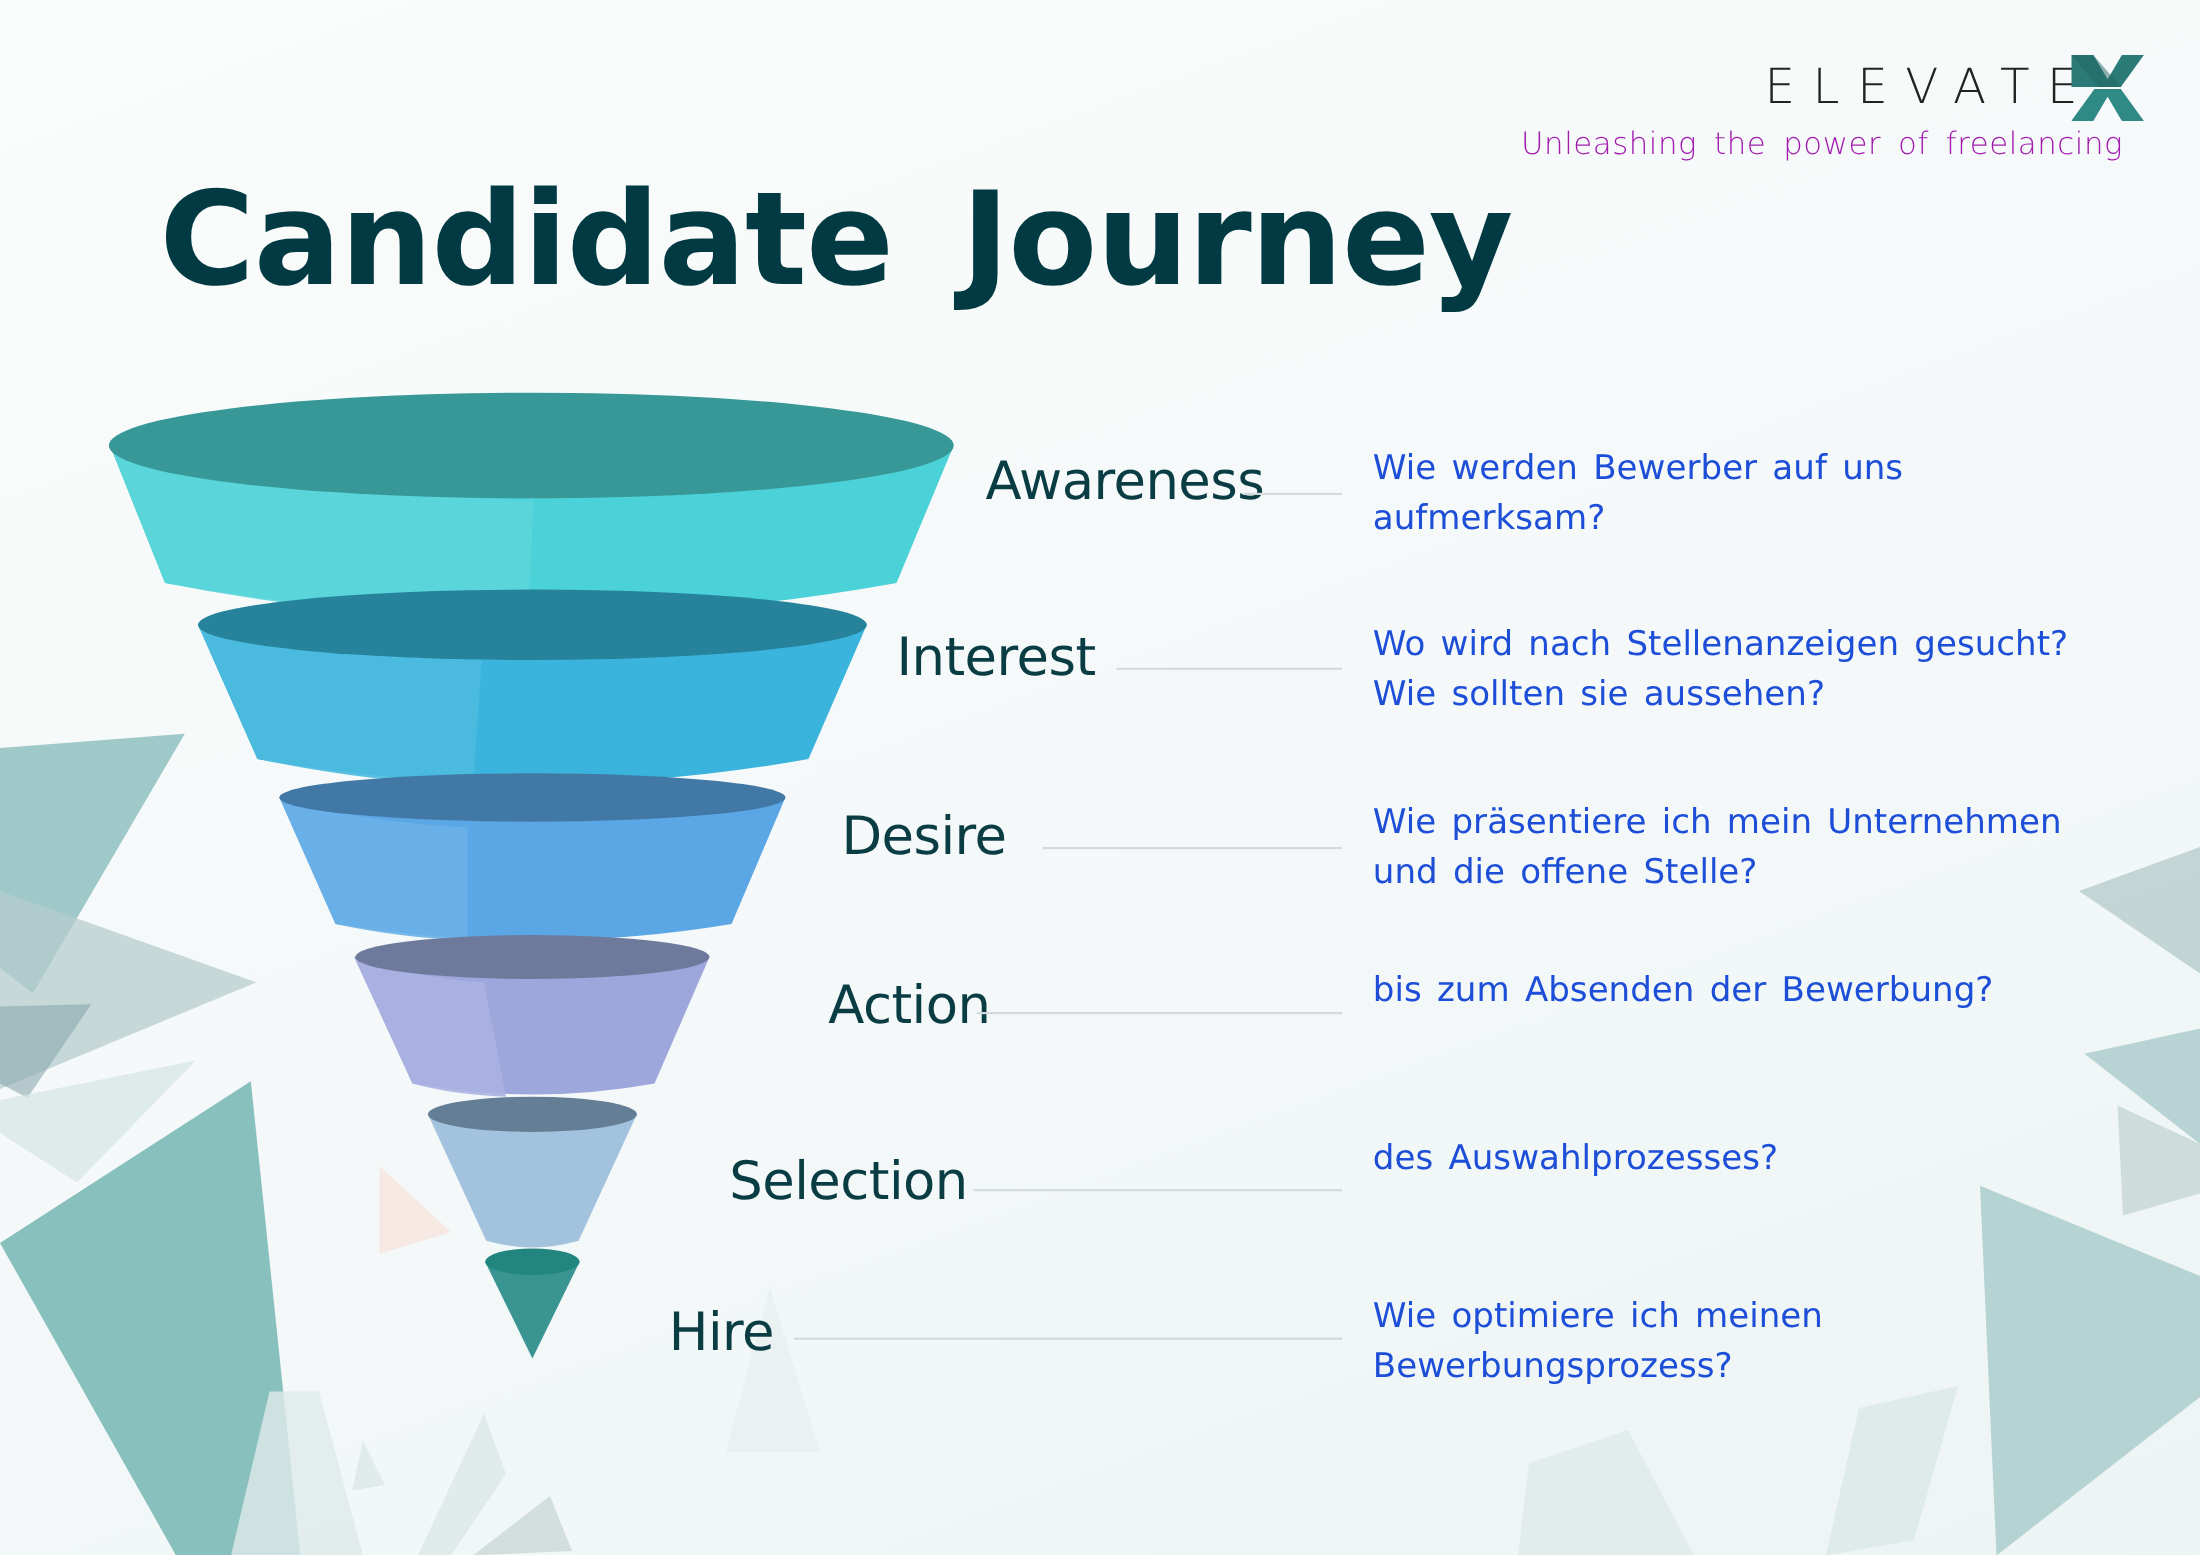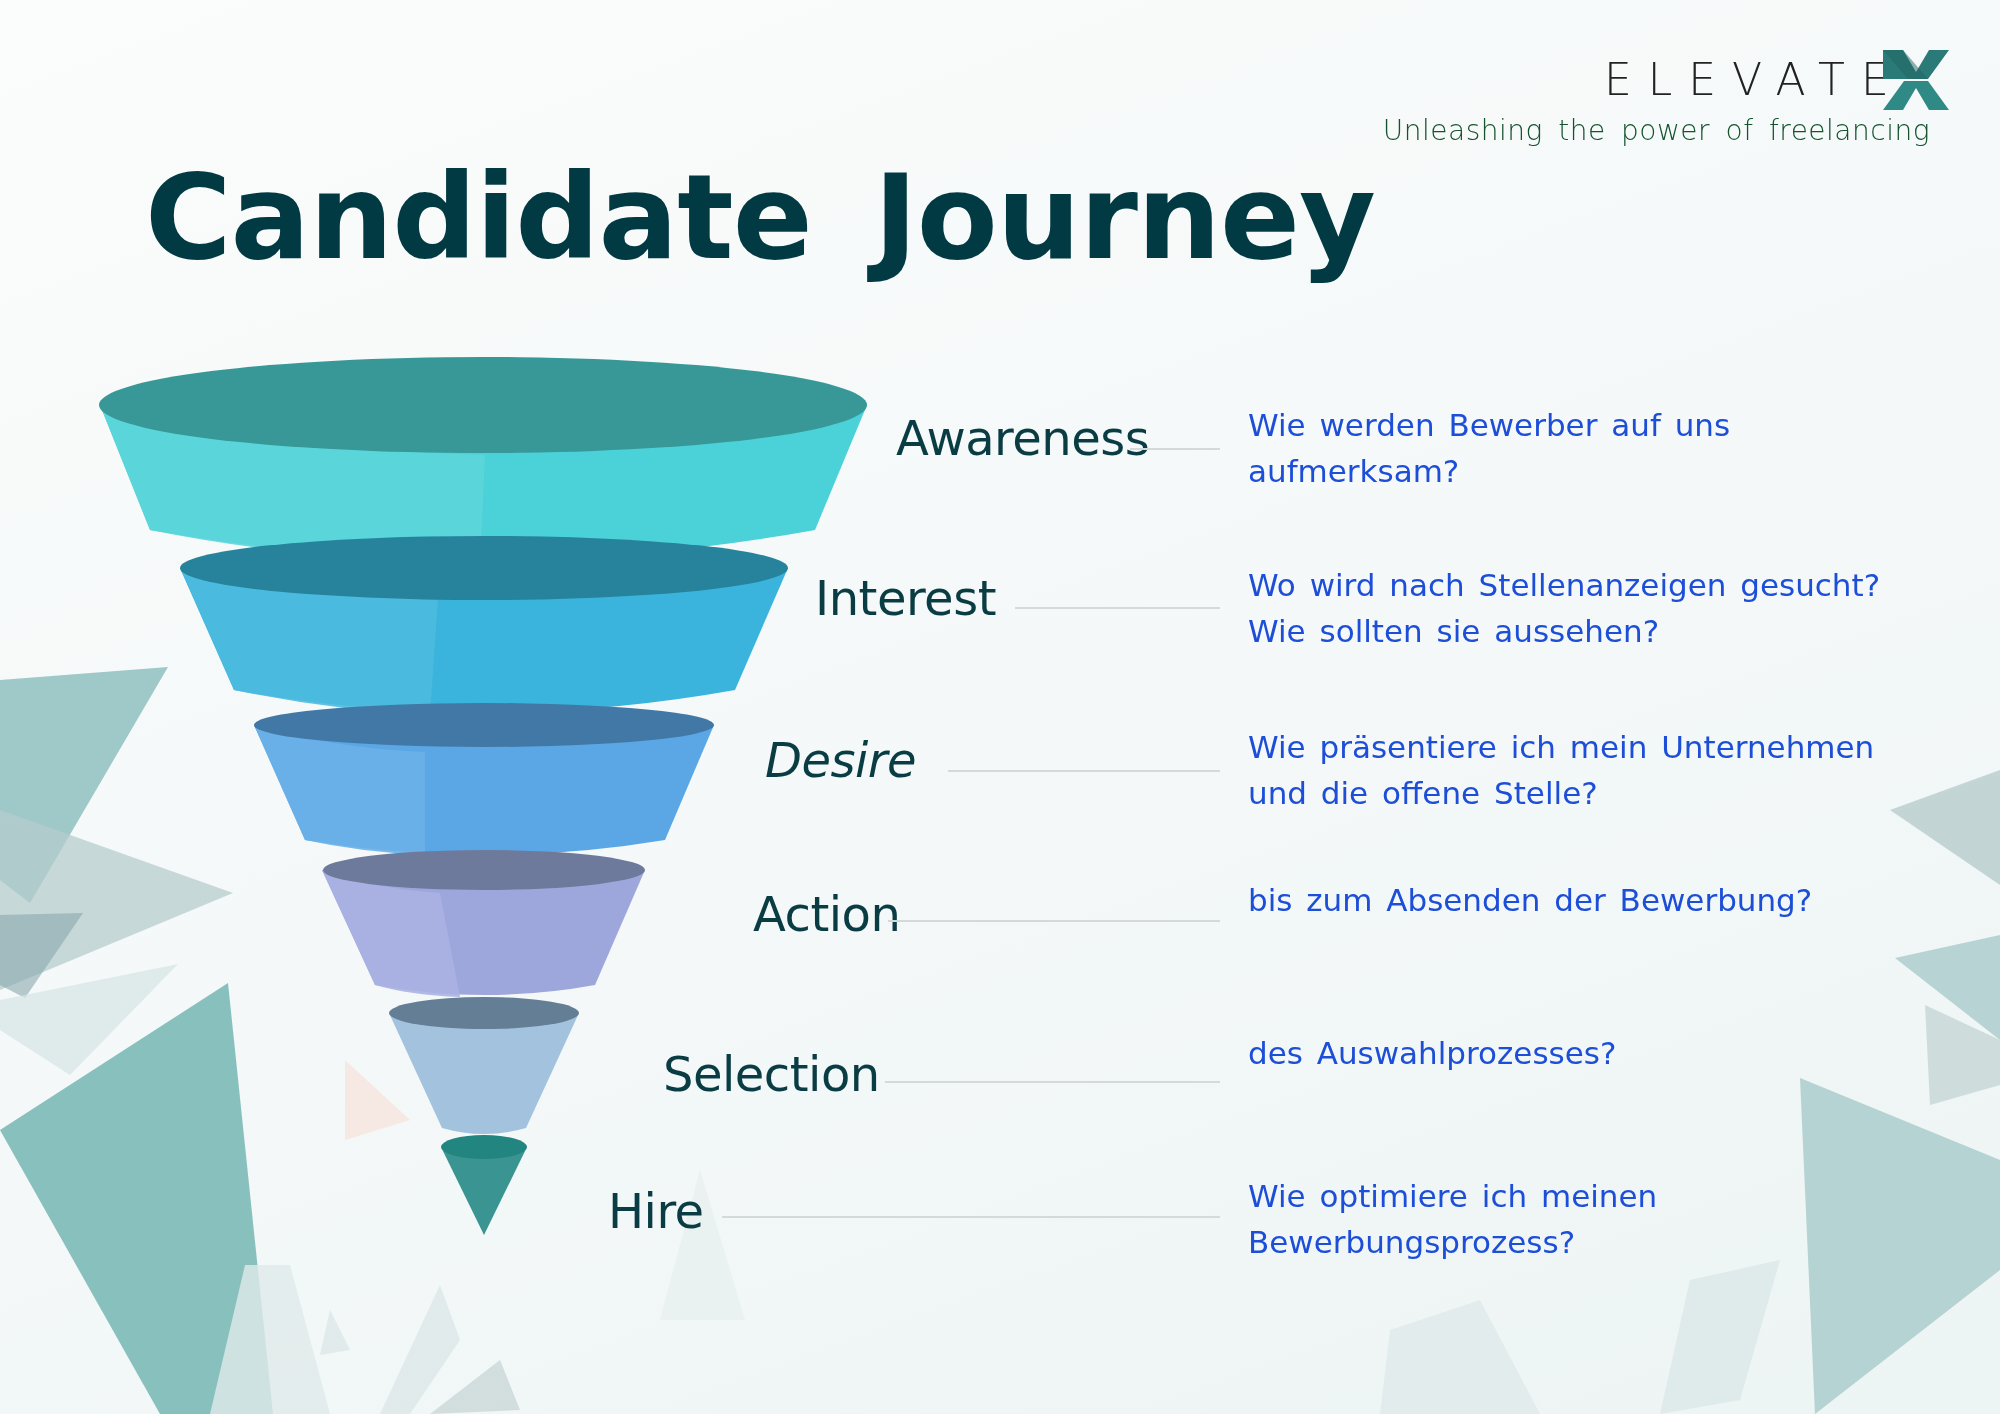--- a/index.html
+++ b/index.html
@@ -10,21 +10,21 @@
       color: #003a43;
     }
     .bg-svg, .funnel-svg { position: absolute; left: 0; top: 0; }
     .logo { position: absolute; left: 1588px; top: 50px; width: 345px; height: 62px; margin-left: 16px; }
     .logo-word {
       position: absolute; left: 0; top: 6px; font-family: "DejaVu Sans", sans-serif;
       font-size: 44px; letter-spacing: 16px; color: #222; font-weight: 300; line-height: 48px;
     }
     .logo-x { position: absolute; right: 0; top: 0; width: 66px; height: 60px; }
     .tagline {
-      position: absolute; right: 70px; top: 114px; font-size: 28px; color: #14532d;
+      position: absolute; right: 70px; top: 114px; font-size: 28px; color: #a21caf;
       font-family: "DejaVu Sans", sans-serif; font-weight: 300; letter-spacing: 0.5px; word-spacing: 6px;
     }
     .title {
       position: absolute; left: 145px; top: 148px; font-size: 118px; font-weight: 700;
       color: #013a43; letter-spacing: -1px; word-spacing: 22px; margin: 0;
       font-family: "DejaVu Sans", sans-serif;
     }
     .stage-label {
       position: absolute; font-size: 48px; color: #0a3c44; font-family: "DejaVu Sans", sans-serif;
       font-weight: 400; letter-spacing: -0.5px; white-space: nowrap;
@@ -108,21 +108,21 @@
   <div>aufmerksam?</div>
 </div>
 
 <div class="stage-label" style="left:815px; top:570px;">Interest</div>
 <div class="connector" style="left:1015px; top:607px; width:205px;"></div>
 <div class="question" style="top:562px;">
   <div>Wo wird nach Stellenanzeigen gesucht?</div>
   <div>Wie sollten sie aussehen?</div>
 </div>
 
-<div class="stage-label" style="left:765px; top:732px;font-style:italic;">Desire</div>
+<div class="stage-label" style="left:765px; top:732px;">Desire</div>
 <div class="connector" style="left:948px; top:770px; width:272px;"></div>
 <div class="question" style="top:724px;">
   <div>Wie präsentiere ich mein Unternehmen</div>
   <div>und die offene Stelle?</div>
 </div>
 
 <div class="stage-label" style="left:753px; top:886px;">Action</div>
 <div class="connector" style="left:888px; top:920px; width:332px;"></div>
 <div class="question" style="top:877px;">
   <div>bis zum Absenden der Bewerbung?</div>

